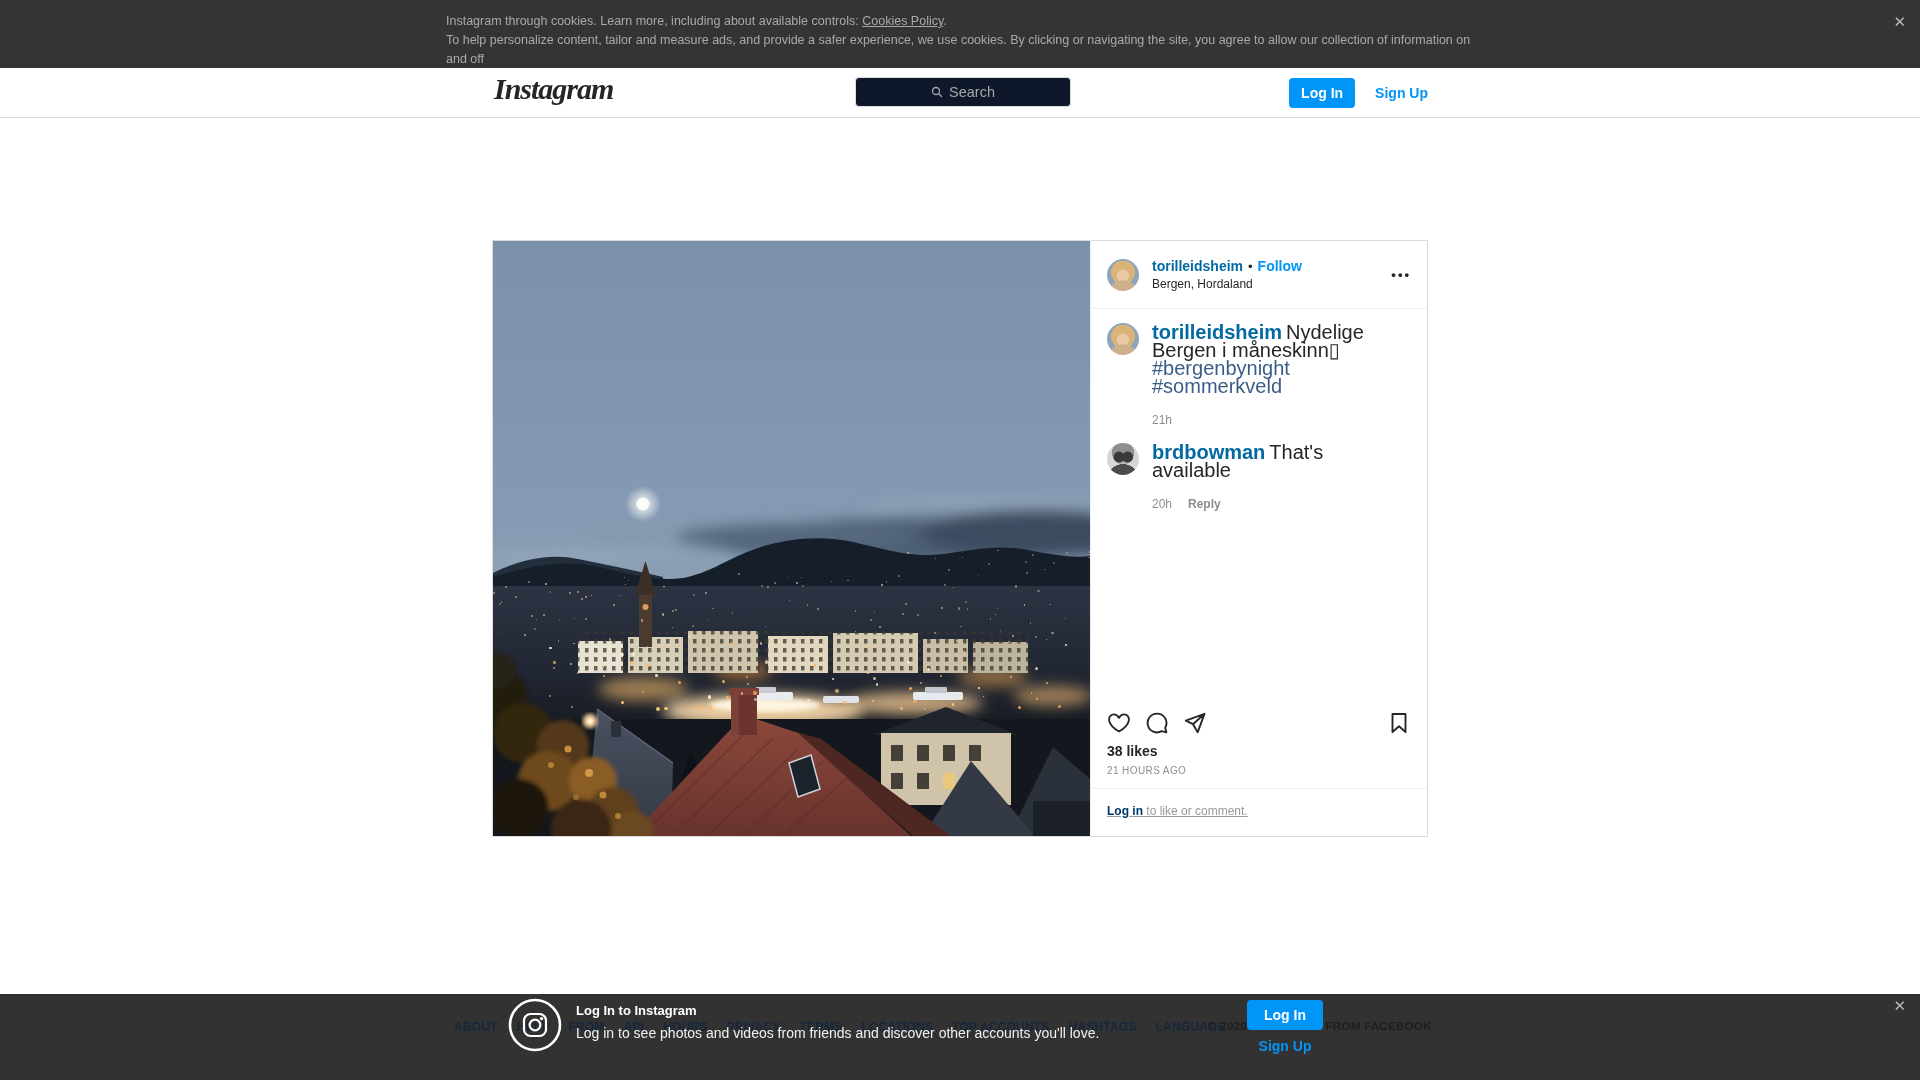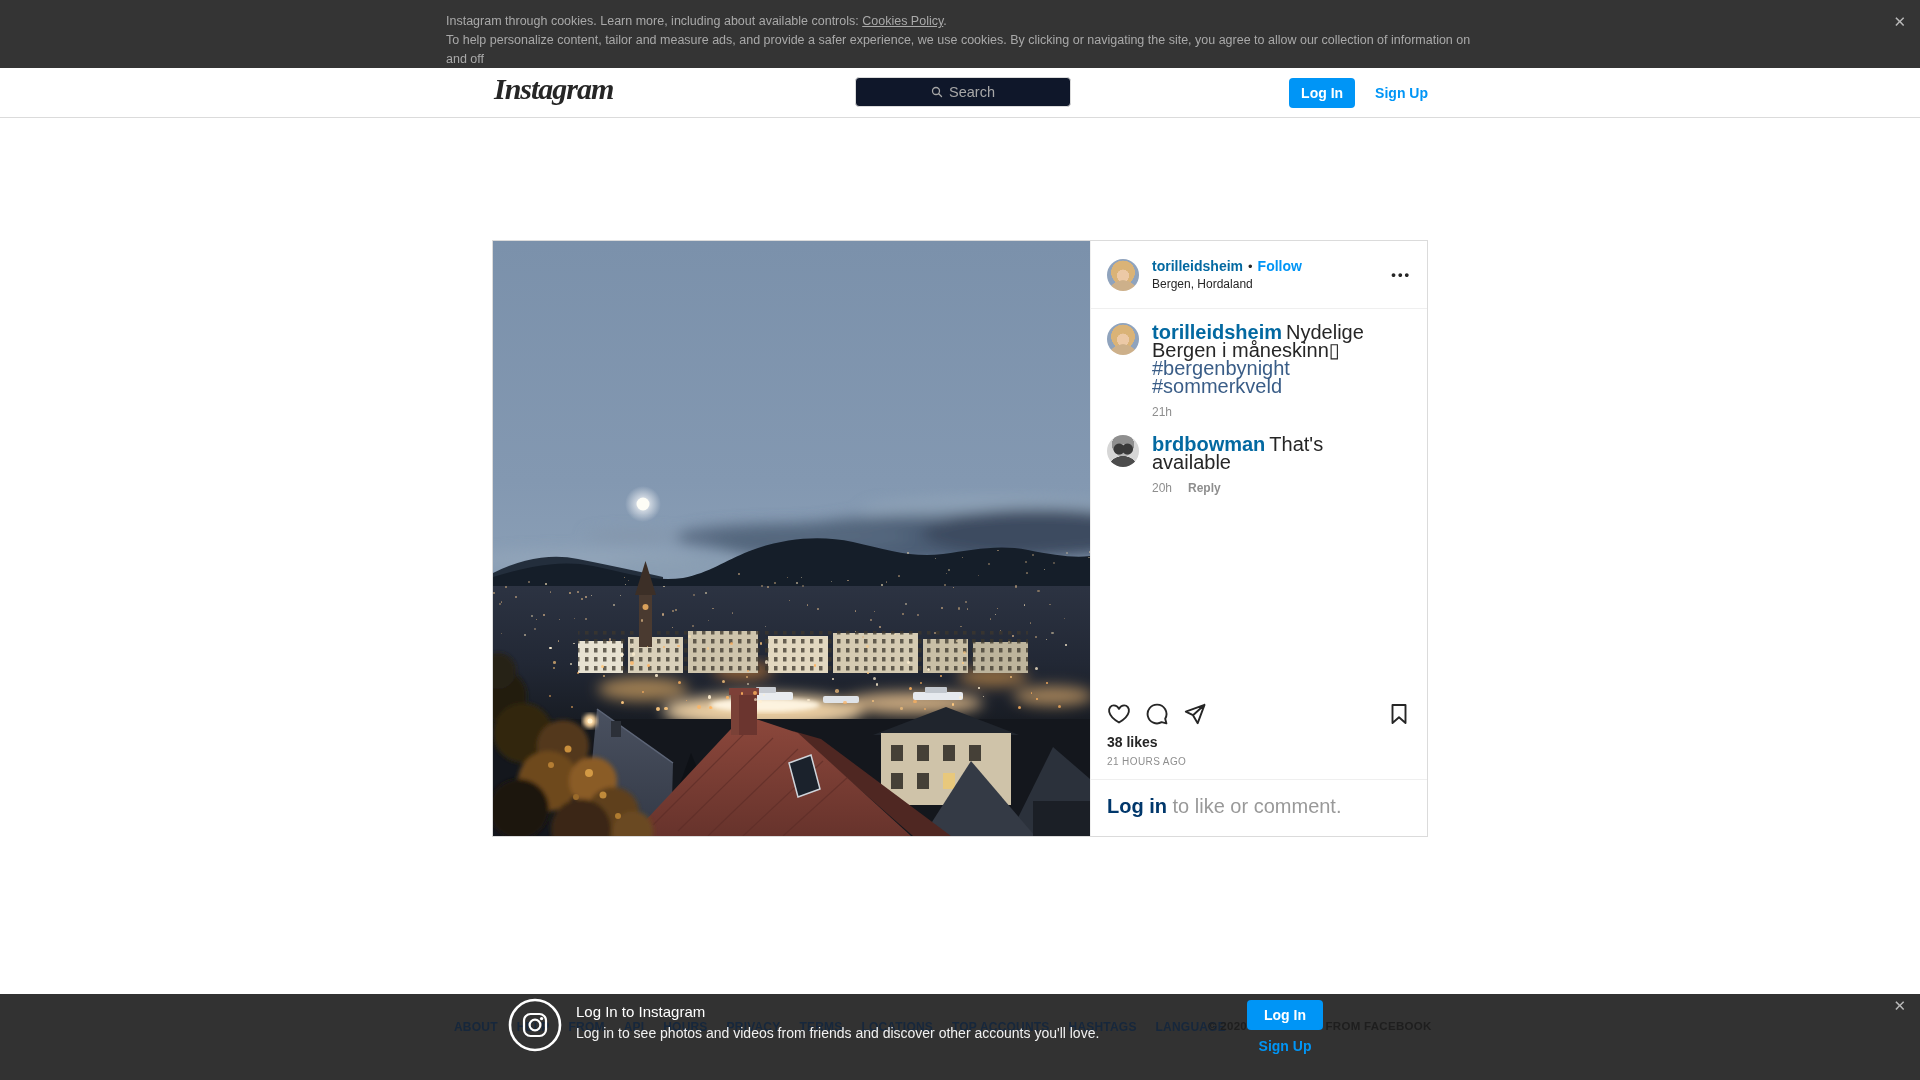--- a/index.html
+++ b/index.html
@@ -61,40 +61,40 @@
   .dot-sep { color:#262626; font-size:13px; }
   .follow { color:#0095f6; font-weight:700; cursor:pointer; }
   .location { font-size:12px; color:#262626; margin-top:3px; cursor:pointer; }
   .more-btn { color:#262626; font-size:13px; letter-spacing:2px; font-weight:700; cursor:pointer; }
 
   #comments { flex:1; padding:14px 16px; overflow:hidden; }
   .c-row { display:flex; gap:13px; margin-bottom:16px; }
   .c-body { font-size:20px; line-height:18px; color:#262626; max-width:250px; }
   .c-body .uname { margin-right:4px; }
   .tag { color:#3a5d87; cursor:pointer; }
-  .c-time { font-size:12px; color:#8e8e8e; margin-top:10px; display:flex; gap:16px; }
+  .c-time { font-size:12px; color:#8e8e8e; margin-top:18px; display:flex; gap:16px; }
   .reply { font-weight:600; cursor:pointer; }
 
   #action-bar { display:flex; align-items:center; padding:8px 16px 0 16px; }
   .act-ic { width:24px; height:24px; margin-right:14px; cursor:pointer; color:#262626; }
   .act-ic svg { display:block; }
   .spacer { flex:1; }
   #save-ic { margin-right:0; }
   #likes { font-size:14px; font-weight:700; padding:8px 16px 0 16px; cursor:pointer; }
   #post-time { font-size:10px; letter-spacing:.4px; color:#8e8e8e; padding:6px 16px 12px 16px; }
-  #login-bar { border-top:1px solid #efefef; padding:15px 16px 18px 16px; font-size:20px; color:#999; }
+  #login-bar { border-top:1px solid #efefef; padding:15px 16px 18px 16px; font-size:12px; color:#999;text-decoration:underline; }
   #login-bar a { color:#00376b; font-weight:600; text-decoration:none; cursor:pointer; }
 
   
   #footer-dark { position:absolute; left:0; top:994px; width:1920px; height:86px; background:#323232; z-index:30; }
   #footer-nav { position:absolute; left:454px; top:26px; display:flex; gap:19px; }
   #footer-nav span { font-size:12px; font-weight:700; letter-spacing:.2px; color:#16273c; cursor:pointer; white-space:nowrap; }
   #footer-copy { position:absolute; left:1208px; top:26px; font-size:11.5px; font-weight:600; letter-spacing:.3px; color:#1e1e1e; }
   #fb-logo { position:absolute; left:508px; top:4px; width:54px; height:54px; }
-  #fb-title { position:absolute; left:576px; top:9px; font-size:15px; font-weight:400; color:#fff; }
+  #fb-title { position:absolute; left:576px; top:9px; font-size:13px; font-weight:700; color:#fff; }
   #fb-sub { position:absolute; left:576px; top:31px; font-size:14px; color:#f1f1f1; }
   #fb-login { position:absolute; left:1247px; top:6px; width:76px; height:30px; display:flex; align-items:center; justify-content:center; }
   #fb-signup { position:absolute; left:1247px; top:44px; width:76px; text-align:center; }
 </style>
 </head>
 <body>
 
 <div id="cookie-banner">
   <div id="cookie-text">
     <span style="display:block">

